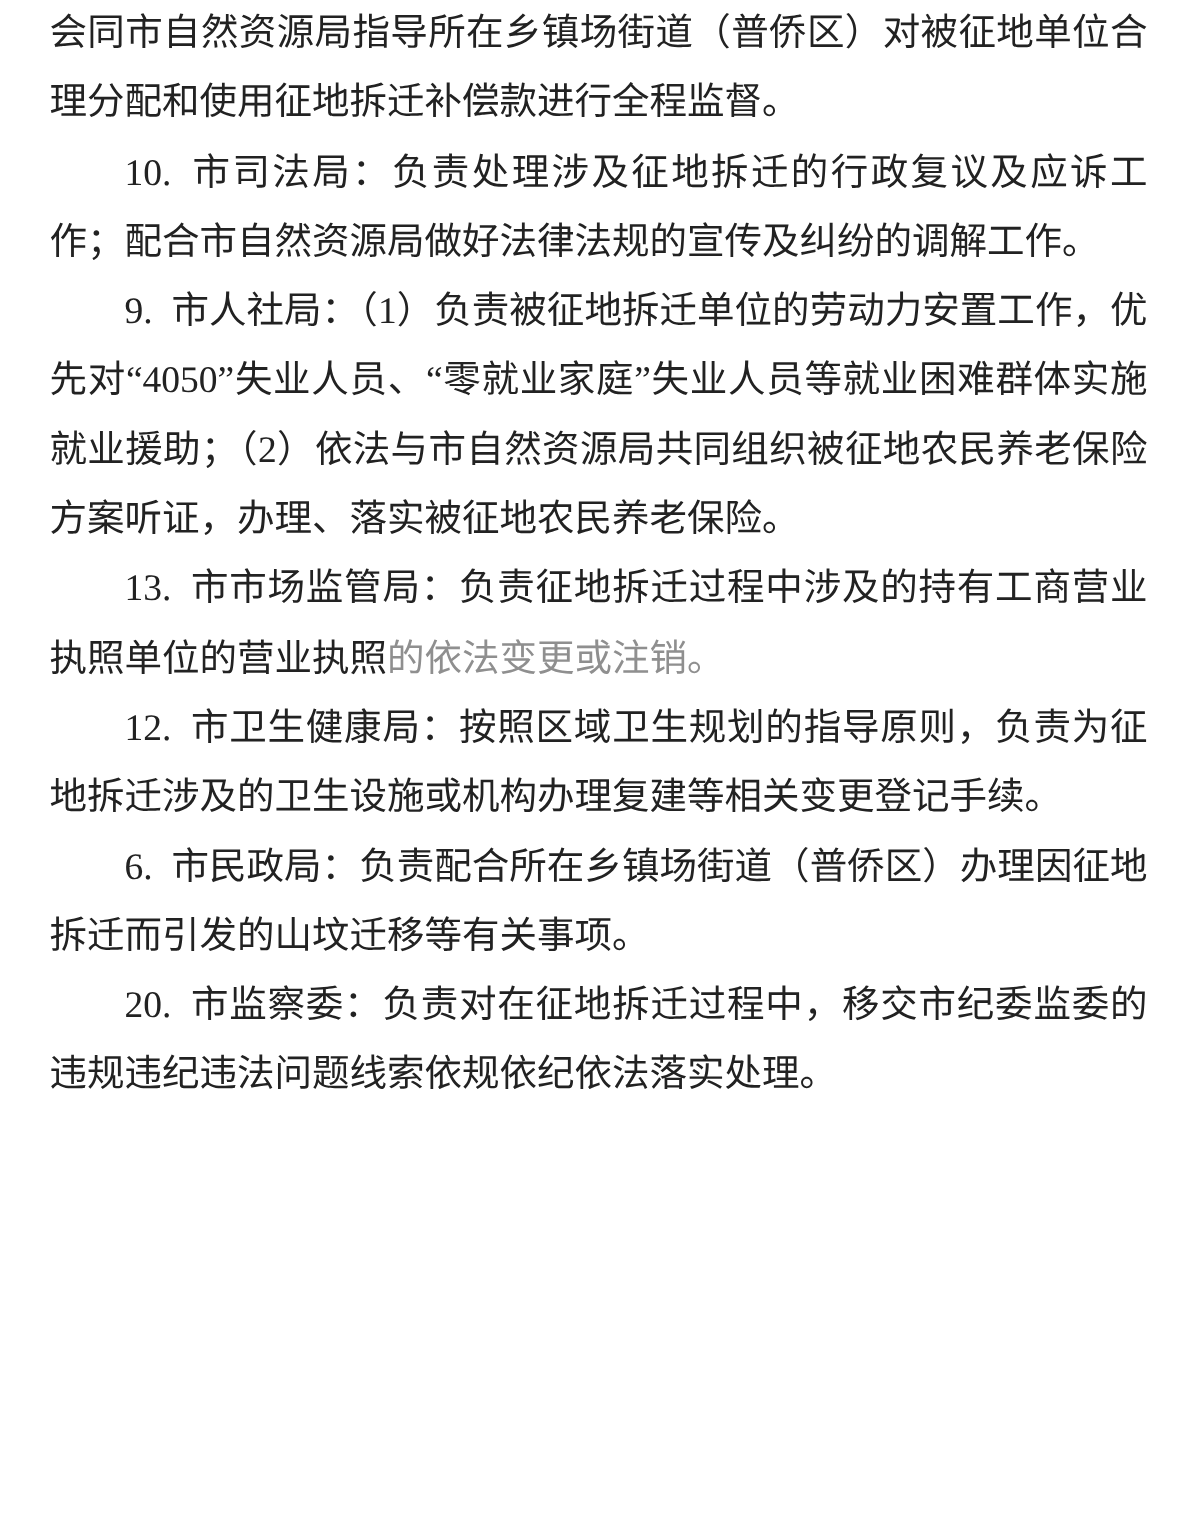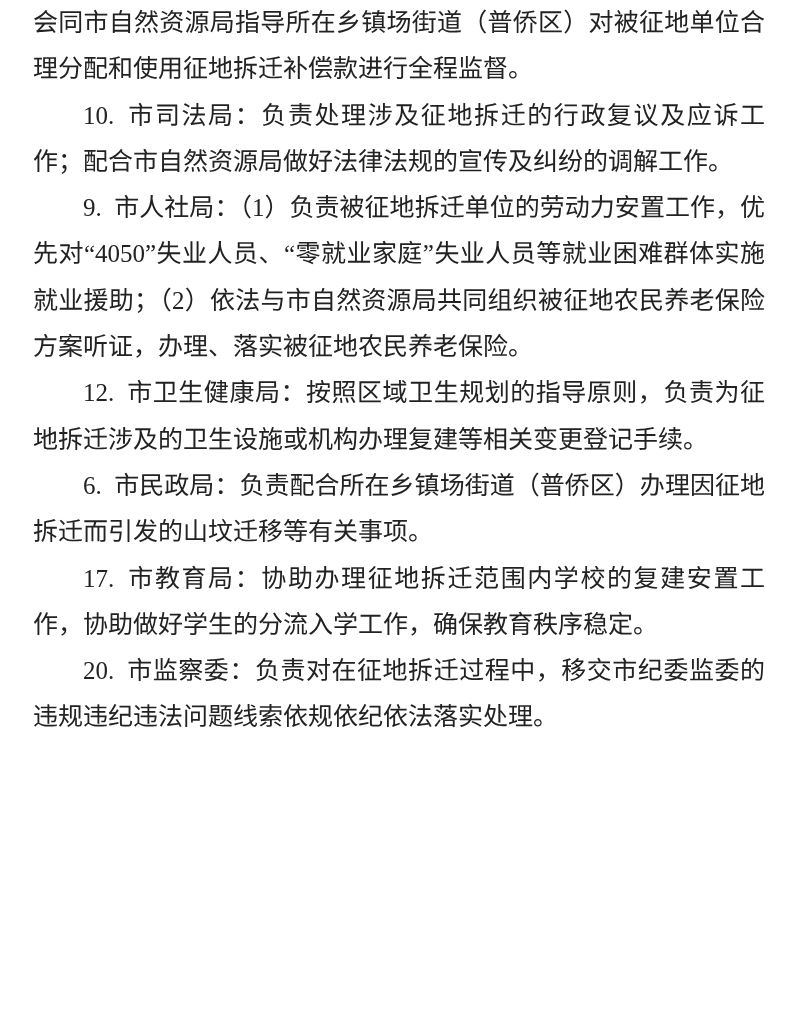--- a/index.html
+++ b/index.html
@@ -37,17 +37,17 @@
   .seg { color: inherit; }
   .seg.faded { color: var(--faded, #8f8f8f); }
 </style>
 </head>
 <body>
 
 <main class="page">
     <p class="para"><span class="seg">会同市自然资源局指导所在乡镇场街道（普侨区）对被征地单位合理分配和使用征地拆迁补偿款进行全程监督。</span></p>
     <p class="para indent"><span class="seg">10. 市司法局：负责处理涉及征地拆迁的行政复议及应诉工作；配合市自然资源局做好法律法规的宣传及纠纷的调解工作。</span></p>
     <p class="para indent"><span class="seg">9. 市人社局：（1）负责被征地拆迁单位的劳动力安置工作，优先对“4050”失业人员、“零就业家庭”失业人员等就业困难群体实施就业援助；（2）依法与市自然资源局共同组织被征地农民养老保险方案听证，办理、落实被征地农民养老保险。</span></p>
+    <p class="para indent"><span class="seg">13. 市市场监管局：负责征地拆迁过程中涉及的持有工商营业执照单位的营业执照</span><span class="seg faded">的依法变更或注销。</span></p>
     <p class="para indent"><span class="seg">12. 市卫生健康局：按照区域卫生规划的指导原则，负责为征地拆迁涉及的卫生设施或机构办理复建等相关变更登记手续。</span></p>
     <p class="para indent"><span class="seg">6. 市民政局：负责配合所在乡镇场街道（普侨区）办理因征地拆迁而引发的山坟迁移等有关事项。</span></p>
-    <p class="para indent"><span class="seg">17. 市教育局：协助办理征地拆迁范围内学校的复建安置工作，协助做好学生的分流入学工作，确保教育秩序稳定。</span></p>
     <p class="para indent"><span class="seg">20. 市监察委：负责对在征地拆迁过程中，移交市纪委监委的违规违纪违法问题线索依规依纪依法落实处理。</span></p>
   </main>
 
 </body></html>

